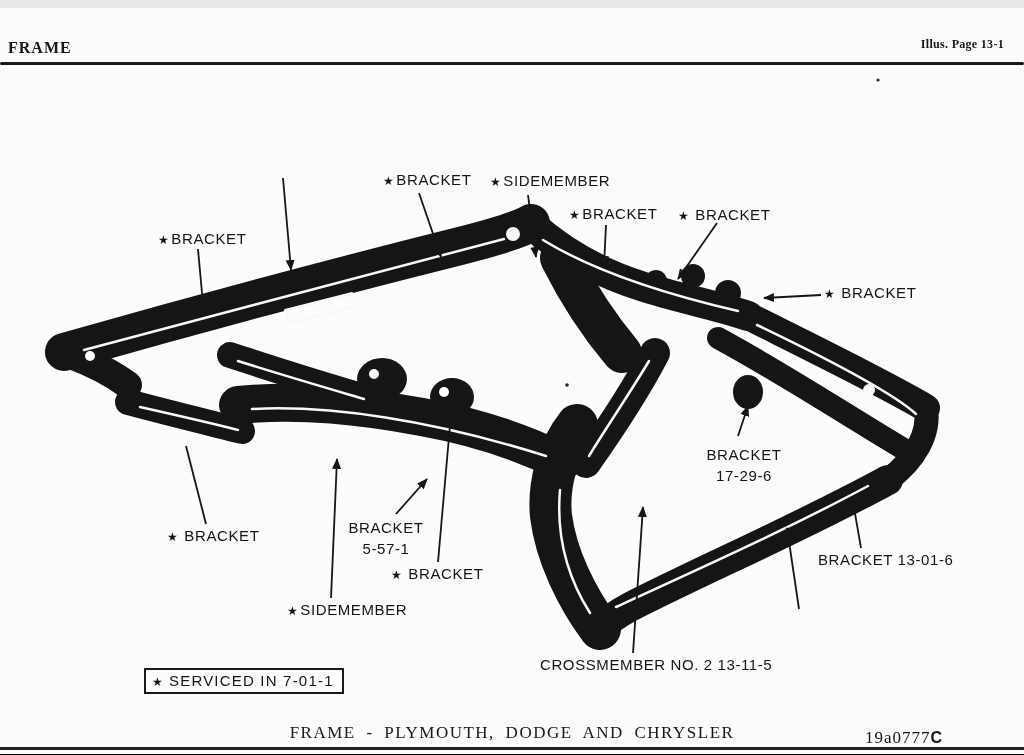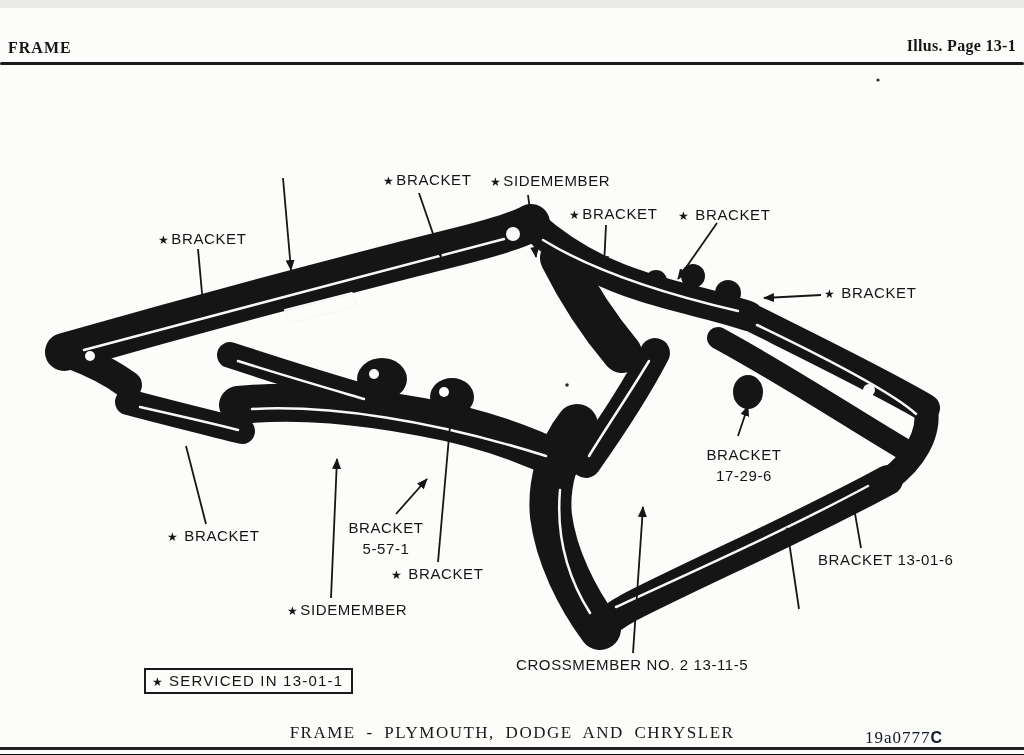--- a/index.html
+++ b/index.html
@@ -3,22 +3,22 @@
 <meta charset="utf-8">
 <style>
   html,body{margin:0;padding:0;background:#e9e9e7;}
   .page{position:relative;width:1024px;height:755px;background:#fcfcfa;margin:8px auto;
         overflow:hidden;font-family:"Liberation Sans",sans-serif;color:#161616;}
   
   .hdr-left{position:absolute;left:8px;top:31px;font-family:"Liberation Serif",serif;
             font-weight:bold;font-size:16px;letter-spacing:1px;}
   .hdr-title{position:absolute;left:50%;top:17px;transform:translateX(-50%);
              font-size:29px;font-weight:bold;letter-spacing:4px;white-space:nowrap;color:#141414;}
-  .hdr-right{position:absolute;right:8px;top:29px;font-family:"Liberation Serif",serif;
-             font-weight:bold;font-size:16px;letter-spacing:0.3px;}
+  .hdr-right{position:absolute;right:20px;top:29px;font-family:"Liberation Serif",serif;
+             font-weight:bold;font-size:12px;letter-spacing:0.3px;}
   .hdr-rule{position:absolute;left:0;top:54px;width:1024px;height:3px;background:#1b1b1b;
             border-radius:2px;}
   
   .group-title{position:absolute;left:50%;top:86px;transform:translateX(-50%);
                font-size:27px;font-weight:600;letter-spacing:4px;white-space:nowrap;color:#1a1a1a;}
   
   .diagram-svg{position:absolute;left:0;top:0;}
   
   .lbl{position:absolute;font-size:15px;letter-spacing:0.6px;white-space:nowrap;color:#151515;}
   .lbl .star{font-size:12px;margin-right:2px;}
@@ -157,41 +157,41 @@
   </div>
 
   <div class="lbl two" style="left:698px;top:436px;width:92px">
     <div>BRACKET</div>
     <div>17-29-6</div>
   </div>
 
   <div class="lbl" style="left:818px;top:543px">BRACKET 13-01-6</div>
 
 
-  <div class="lbl" style="left:516px;top:648px">CROSSMEMBER NO. 2 13-11-5</div>
+  <div class="lbl" style="left:540px;top:648px">CROSSMEMBER NO. 2 13-11-5</div>
 
   <div class="lbl two" style="left:344px;top:509px;width:84px">
     <div>BRACKET</div>
     <div>5-57-1</div>
   </div>
 
   <div class="lbl" style="left:391px;top:557px">
     <span class="star sp">★</span><span>BRACKET</span>
   </div>
 
   <div class="lbl" style="left:287px;top:593px">
     <span class="star">★</span><span>SIDEMEMBER</span>
   </div>
 
   <div class="lbl" style="left:167px;top:519px">
     <span class="star sp">★</span><span>BRACKET</span>
   </div>
 
   <div class="serviced">
-    <span class="star">★</span><span>SERVICED IN 13-01-1</span>
+    <span class="star">★</span><span>SERVICED IN 7-01-1</span>
   </div>
 
   <div class="figcode">
     <span>19a0777</span><b>C</b>
   </div>
 
   <div class="footer-caption">FRAME - PLYMOUTH, DODGE AND CHRYSLER</div>
   <div class="footer-rule"></div>
   <div class="bottom-bar"></div>
 

